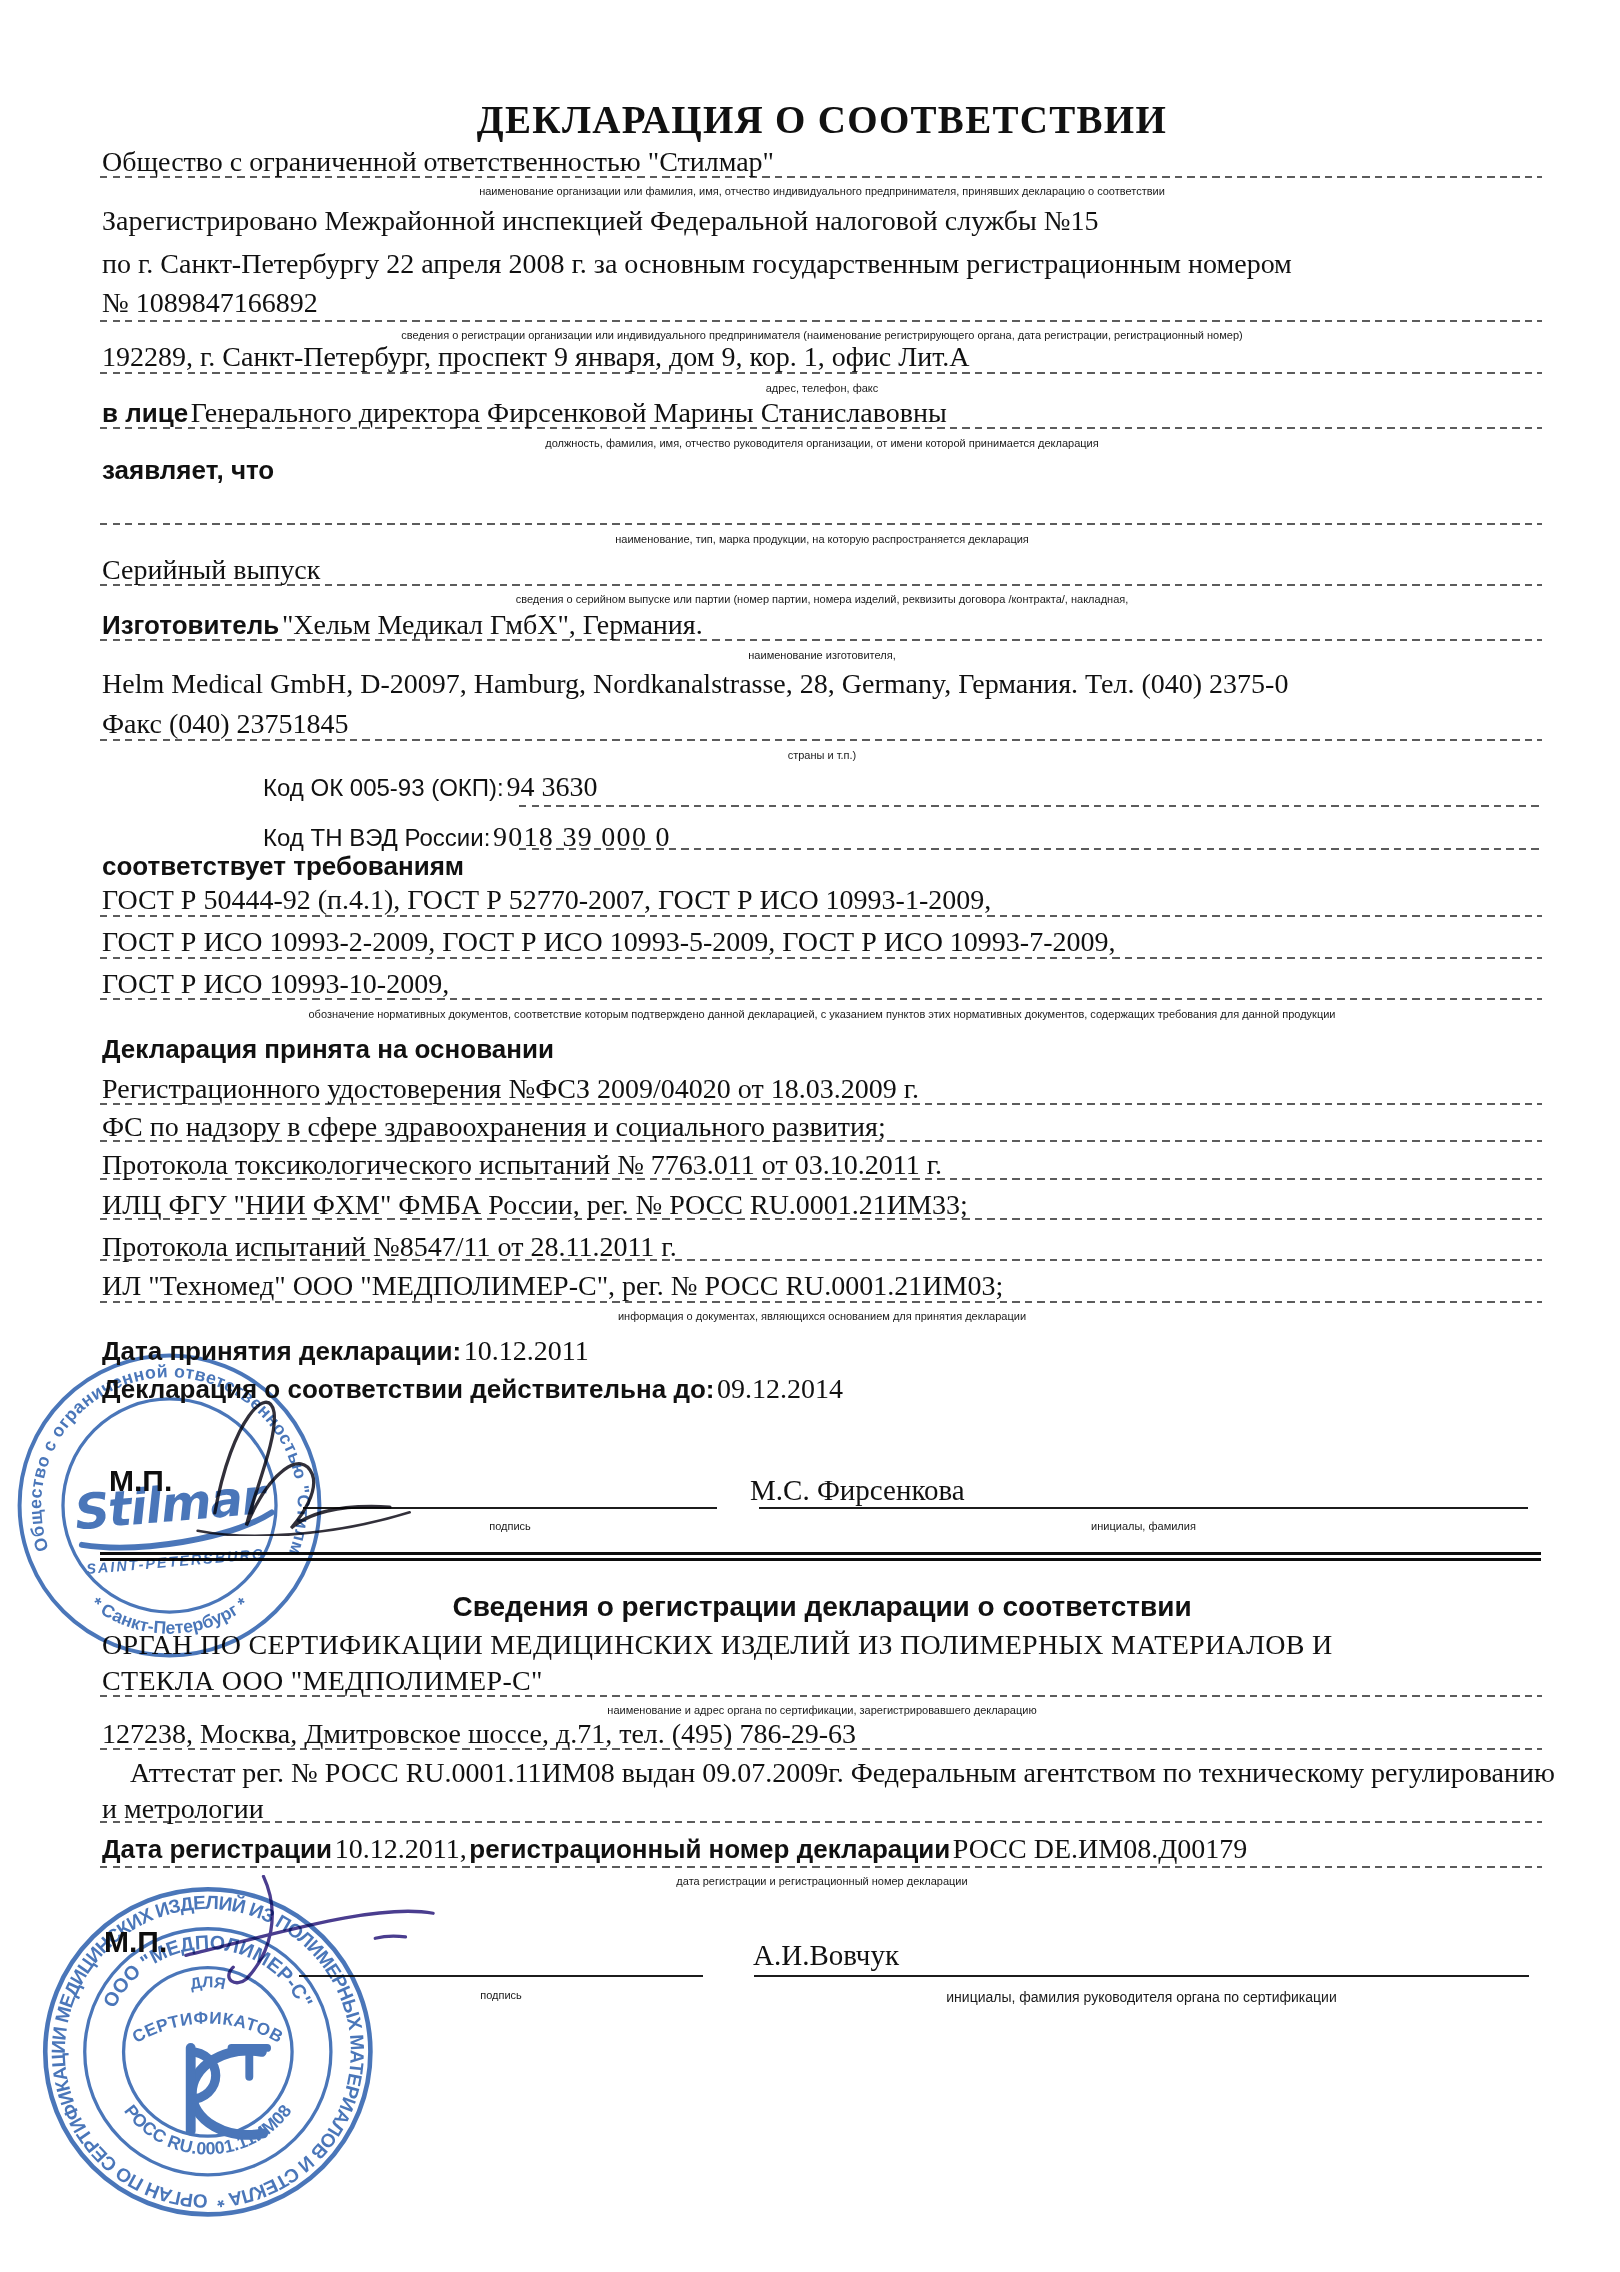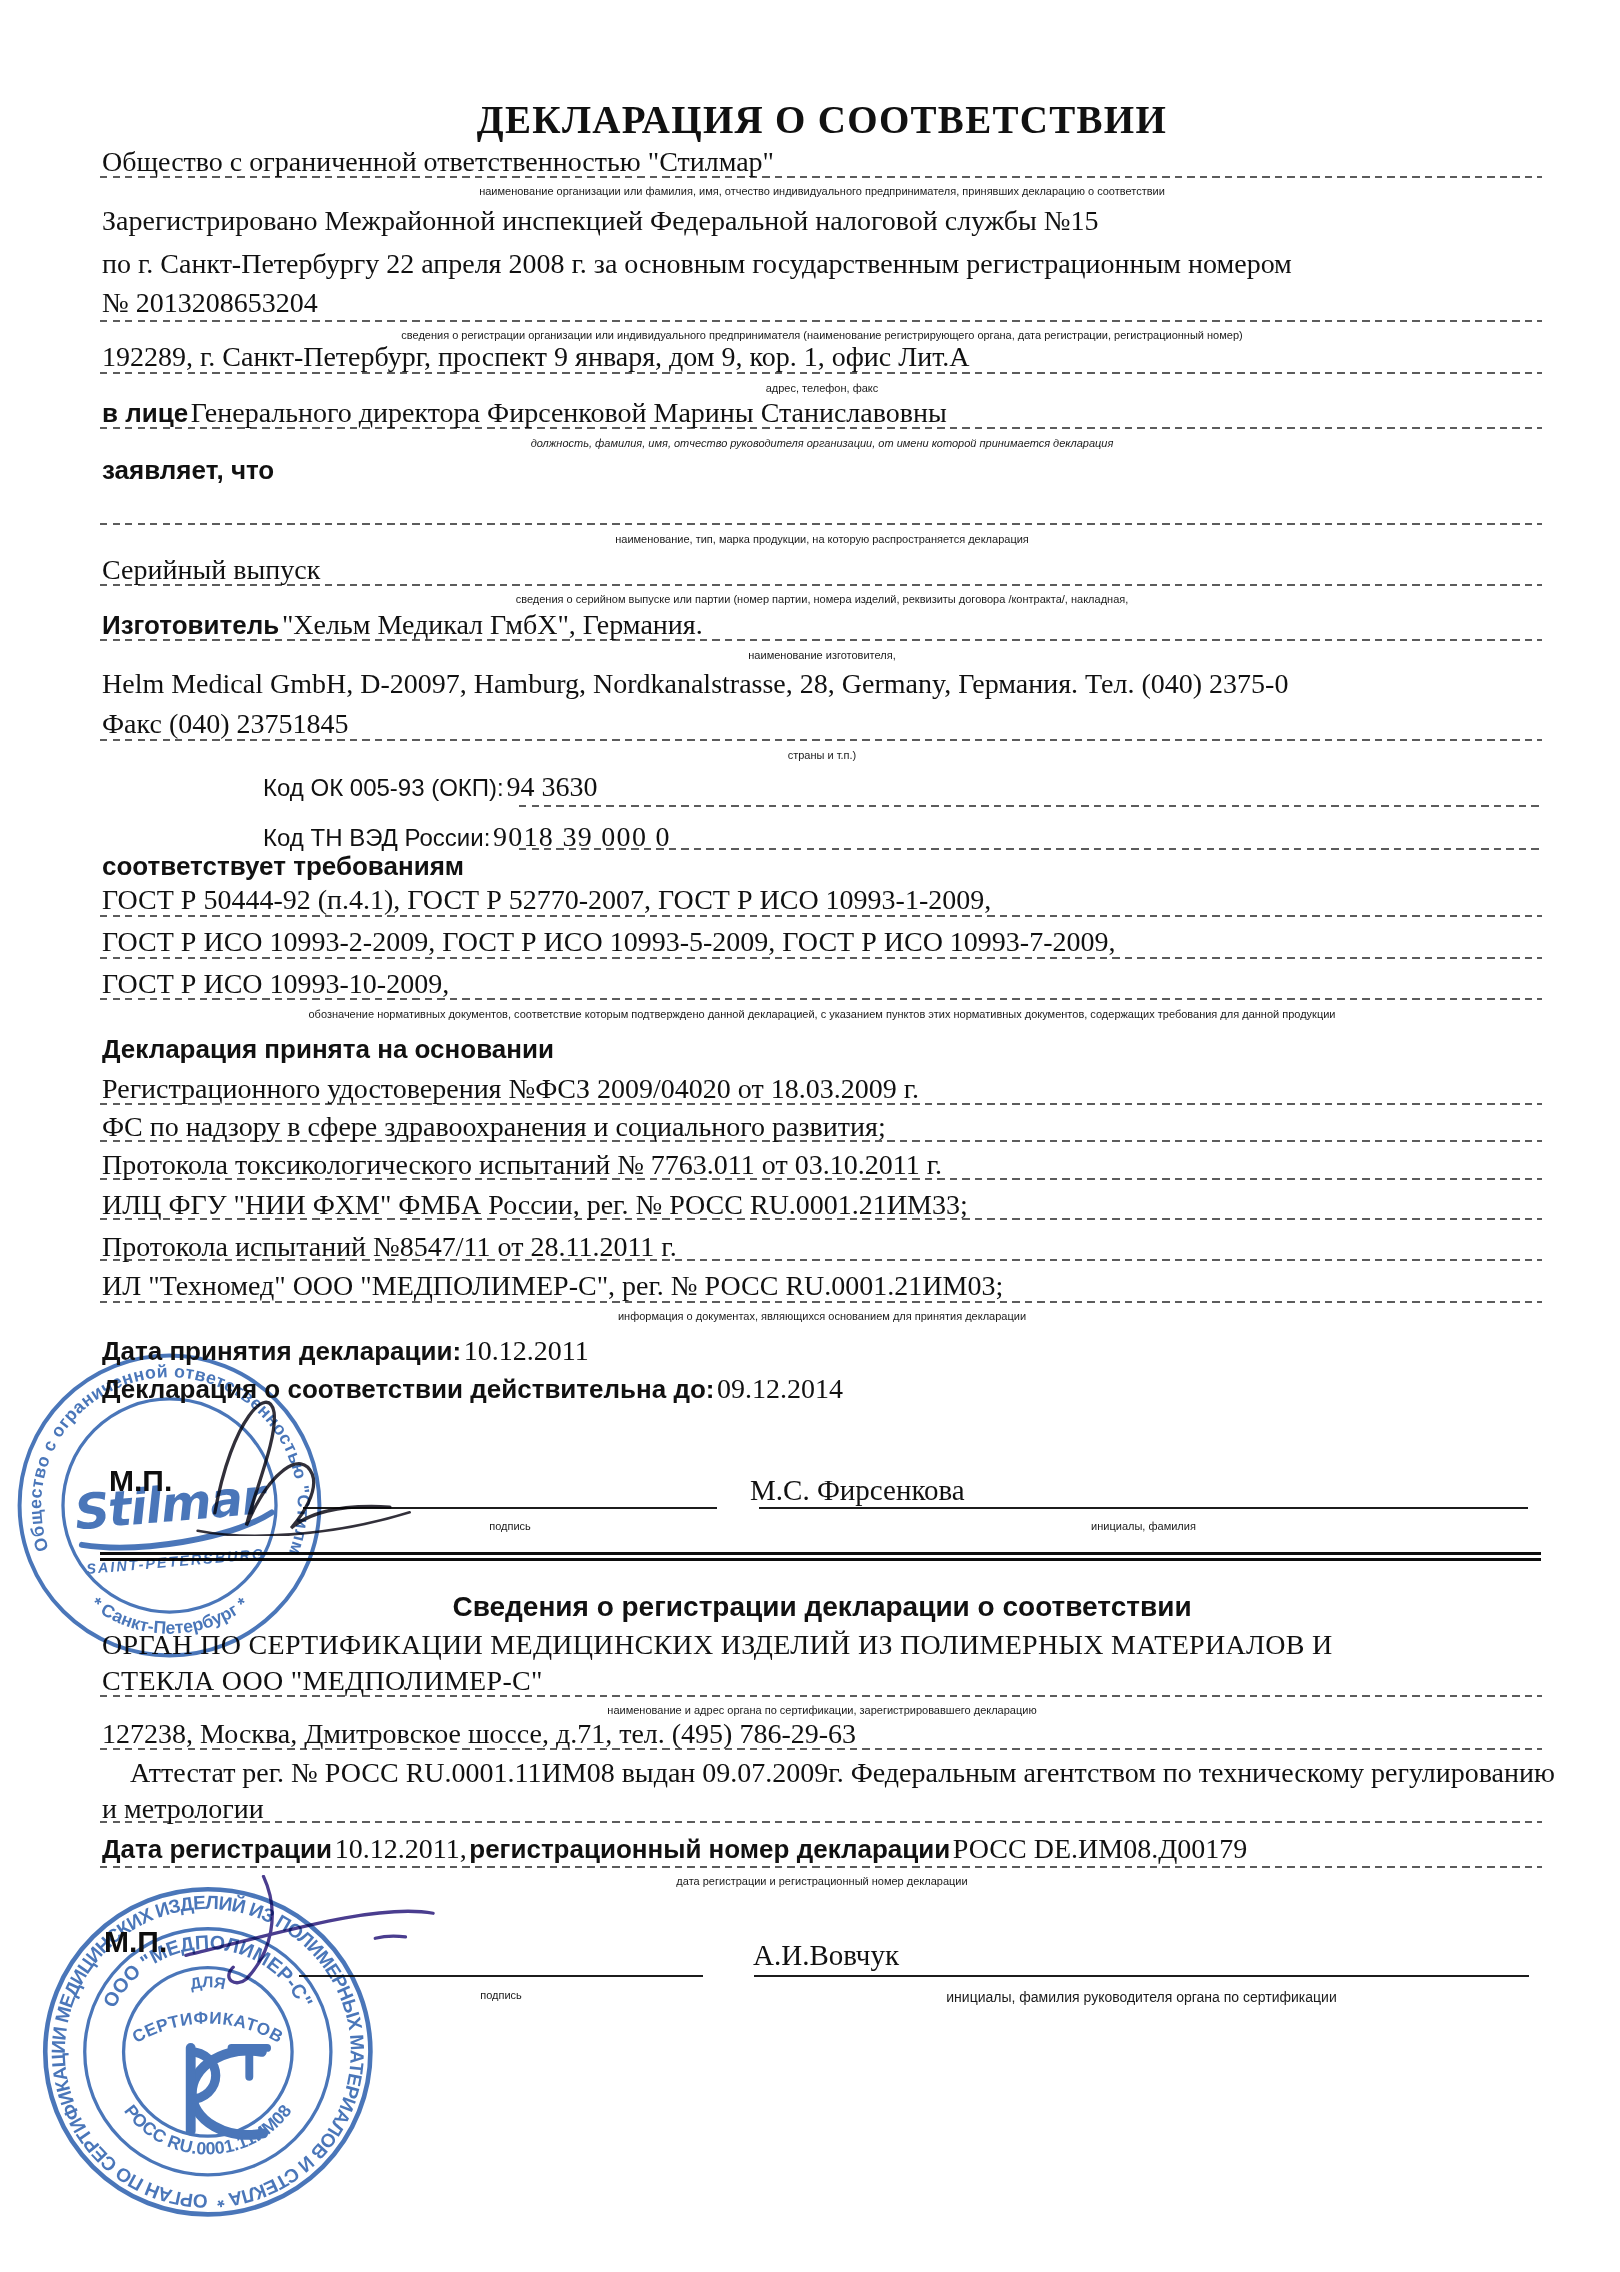--- a/index.html
+++ b/index.html
@@ -32,34 +32,34 @@
 <div class="page">
 
   <div class="abs title" style="top:97px;">ДЕКЛАРАЦИЯ О СООТВЕТСТВИИ</div>
 
   <div class="abs serif" style="top:146px;left:102px;">Общество с ограниченной ответственностью "Стилмар"</div>
   <div class="abs dash full" style="top:176px;"></div>
   <div class="abs cap" style="top:185px;">наименование организации или фамилия, имя, отчество индивидуального предпринимателя, принявших декларацию о соответствии</div>
 
   <div class="abs serif" style="top:205px;left:102px;">Зарегистрировано Межрайонной инспекцией Федеральной налоговой службы №15</div>
   <div class="abs serif" style="top:248px;left:102px;">по г. Санкт-Петербургу 22 апреля 2008 г. за основным государственным регистрационным номером</div>
-  <div class="abs serif" style="top:287px;left:102px;">№ 2013208653204</div>
+  <div class="abs serif" style="top:287px;left:102px;">№ 1089847166892</div>
   <div class="abs dash full" style="top:320px;"></div>
   <div class="abs cap" style="top:329px;">сведения о регистрации организации или индивидуального предпринимателя (наименование регистрирующего органа, дата регистрации, регистрационный номер)</div>
 
   <div class="abs serif" style="top:341px;left:102px;">192289, г. Санкт-Петербург, проспект 9 января, дом 9, кор. 1, офис Лит.А</div>
   <div class="abs dash full" style="top:372px;"></div>
   <div class="abs mixed" style="top:397px;left:102px;z-index:2;">
     <span class="bsans">в лице</span>
     <span class="serif">Генерального директора Фирсенковой Марины Станиславовны</span>
   </div>
 
   <div class="abs cap" style="top:382px;">адрес, телефон, факс</div>
   <div class="abs dash full" style="top:427px;"></div>
-  <div class="abs cap" style="top:437px;font-style:italic;">должность, фамилия, имя, отчество руководителя организации, от имени которой принимается декларация</div>
+  <div class="abs cap" style="top:437px;">должность, фамилия, имя, отчество руководителя организации, от имени которой принимается декларация</div>
 
   <div class="abs bsans" style="top:456px;left:102px;">заявляет, что</div>
 
   <div class="abs dash full" style="top:523px;"></div>
   <div class="abs cap" style="top:533px;">наименование, тип, марка продукции, на которую распространяется декларация</div>
 
   <div class="abs serif" style="top:554px;left:102px;">Серийный выпуск</div>
   <div class="abs dash full" style="top:584px;"></div>
   <div class="abs cap" style="top:593px;">сведения о серийном выпуске или партии (номер партии, номера изделий, реквизиты договора /контракта/, накладная,</div>
 

